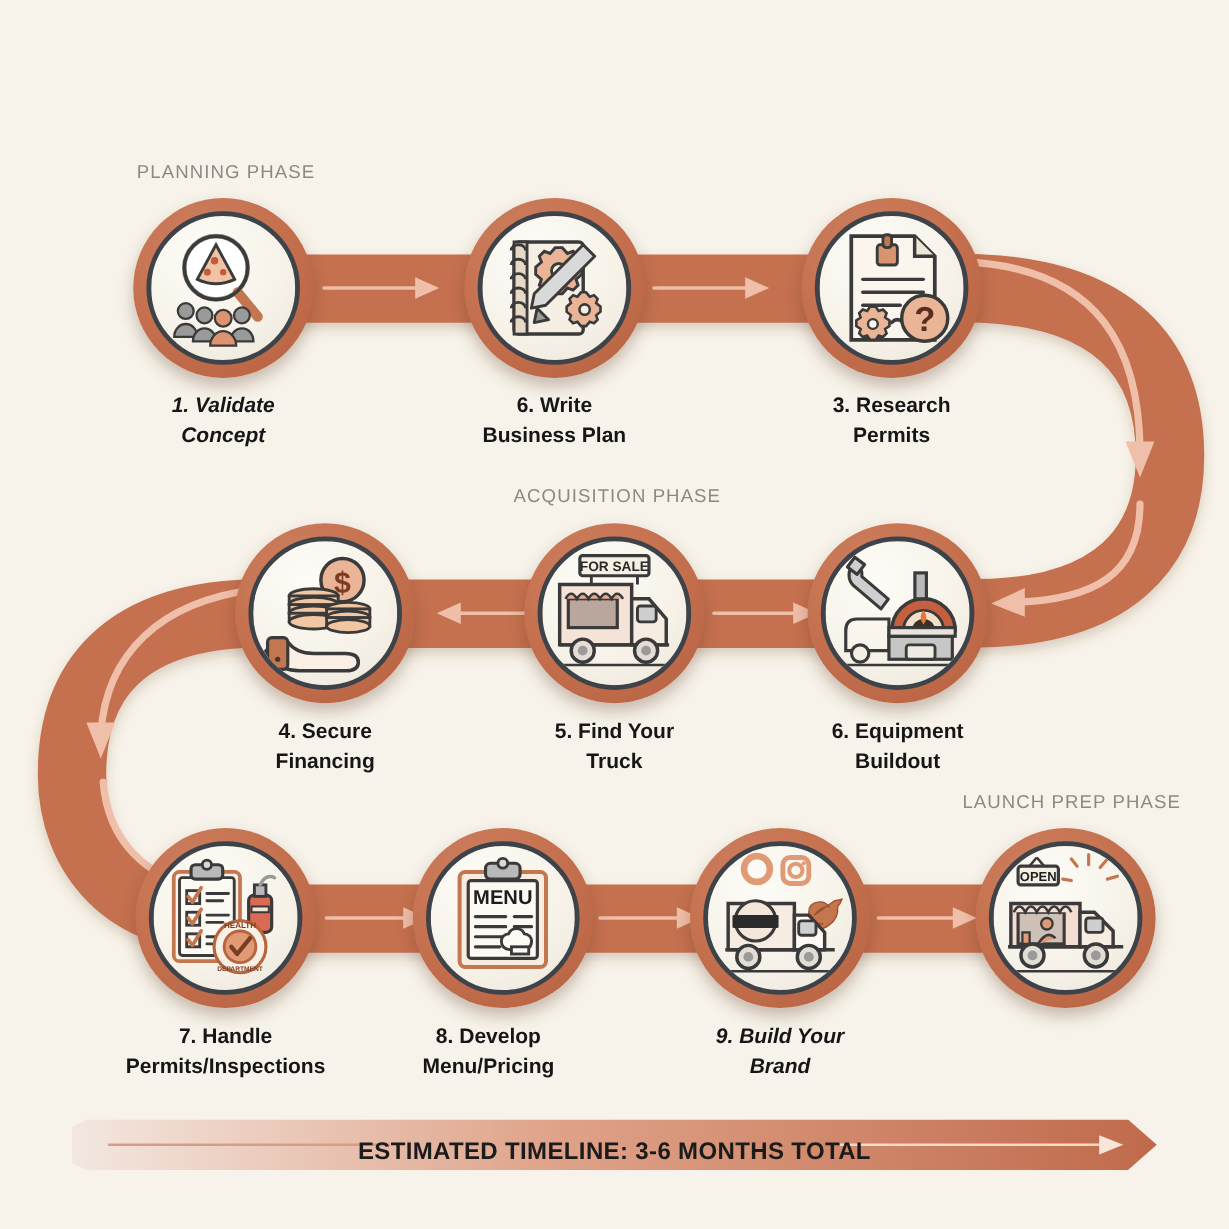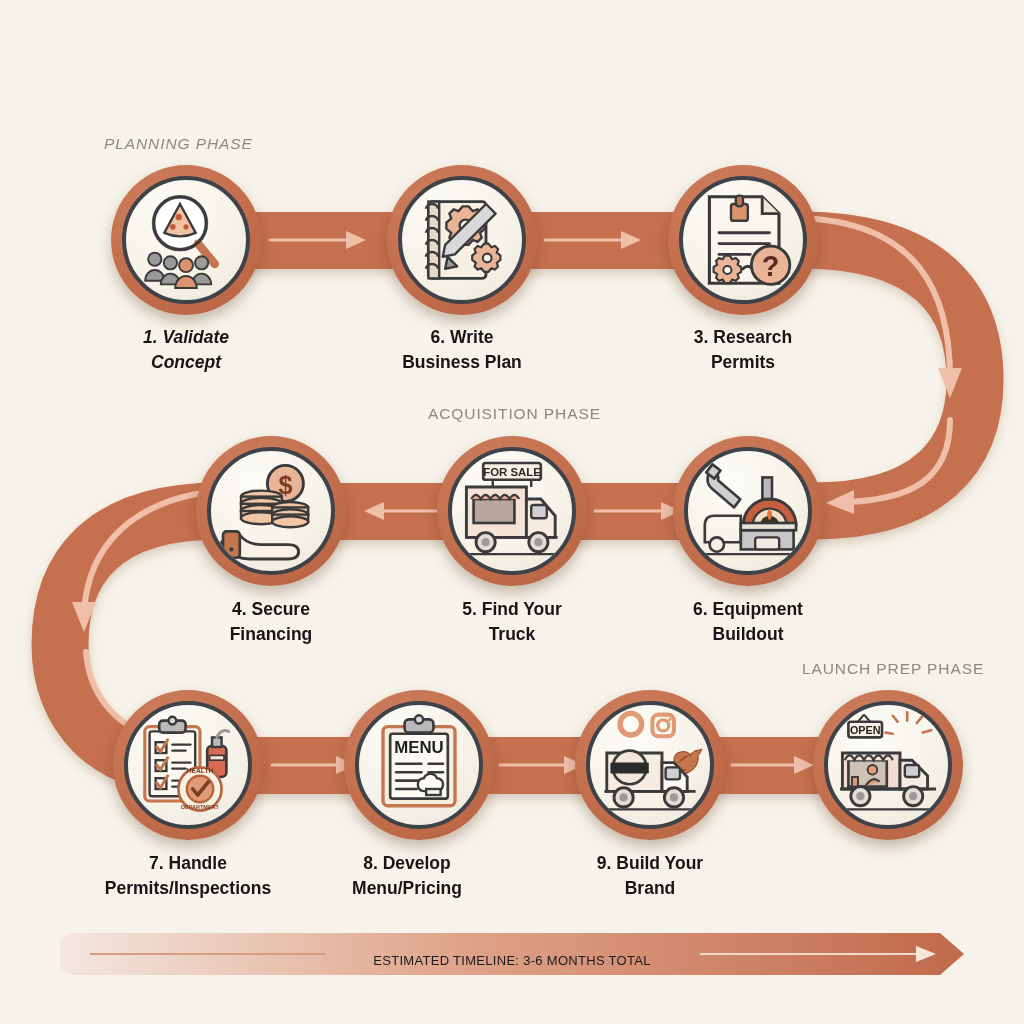--- a/index.html
+++ b/index.html
@@ -54,21 +54,21 @@
   }
 
   
   #timeline{
     position:absolute;left:60px;top:933px;width:904px;height:42px;
   }
   #timeline svg{display:block;width:100%;height:100%;}
   #timeline .tl-text{
     position:absolute;left:0;top:0;width:904px;height:54px;
     display:flex;align-items:center;justify-content:center;
-    font-size:13px;font-weight:normal;letter-spacing:.3px;color:#1b1b1b;
+    font-size:20px;font-weight:bold;letter-spacing:.3px;color:#1b1b1b;
     white-space:nowrap;
   }
 </style>
 </head>
 <body>
 
 <div id="canvas">
 
   <svg id="flow" viewBox="0 0 1024 1024">
     <defs>
@@ -127,21 +127,21 @@
       <polygon points="356,765 336,756 336,774" stroke="none"></polygon>
 
       <line x1="500" y1="765" x2="568" y2="765"></line>
       <polygon points="584,765 564,756 564,774" stroke="none"></polygon>
 
       <line x1="732" y1="765" x2="798" y2="765"></line>
       <polygon points="814,765 794,756 794,774" stroke="none"></polygon>
     </g>
   </svg>
 
-  <div class="phase-label" style="left:104px;top:135px;font-style:italic;">PLANNING PHASE</div>
+  <div class="phase-label" style="left:114px;top:135px;">PLANNING PHASE</div>
   <div class="phase-label" style="left:428px;top:405px;">ACQUISITION PHASE</div>
   <div class="phase-label" style="left:802px;top:660px;">LAUNCH PREP PHASE</div>
 
   <div class="node" style="left:111px;top:165px;">
     <div class="disc"></div>
     <div class="ring">
       <svg viewBox="0 0 100 100">
         <g fill="none" stroke="#8e8e8e" stroke-width="3.2">
           <circle cx="45" cy="36" r="22" fill="#fff"></circle>
         </g>
@@ -390,21 +390,21 @@
         <rect x="17" y="48" width="32" height="9" rx="1" fill="#2b2b2b"></rect>
         <line x1="12" y1="72" x2="88" y2="72" stroke="#3a3a3a" stroke-width="2.4"></line>
         <circle cx="28" cy="77" r="8" fill="#e4ddd5" stroke="#3a3a3a" stroke-width="2.4"></circle>
         <circle cx="28" cy="77" r="3.4" fill="#9a9a9a"></circle>
         <circle cx="70" cy="77" r="8" fill="#e4ddd5" stroke="#3a3a3a" stroke-width="2.4"></circle>
         <circle cx="70" cy="77" r="3.4" fill="#9a9a9a"></circle>
         <line x1="8" y1="87" x2="92" y2="87" stroke="#3a3a3a" stroke-width="1.8"></line>
       </svg>
     </div>
   </div>
-  <div class="caption" style="left:535px;top:851px;">9. Build Your
+  <div class="caption" style="left:535px;top:851px;font-style:italic;">9. Build Your
 Brand</div>
 
   <div class="node" style="left:813px;top:690px;">
     <div class="disc"></div>
     <div class="ring">
       <svg viewBox="0 0 100 100">
         <path d="M30 8 l-6 7 M30 8 l6 7" stroke="#3a3a3a" stroke-width="1.8" fill="none"></path>
         <rect x="17" y="14" width="28" height="13" rx="2" fill="#f6efe4" stroke="#3a3a3a" stroke-width="2.2"></rect>
         <text x="31" y="24" text-anchor="middle" font-family="Liberation Sans, sans-serif" font-size="9" font-weight="bold" fill="#1e1e1e">OPEN</text>
         <g stroke="#c4764f" stroke-width="2.2" stroke-linecap="round">

